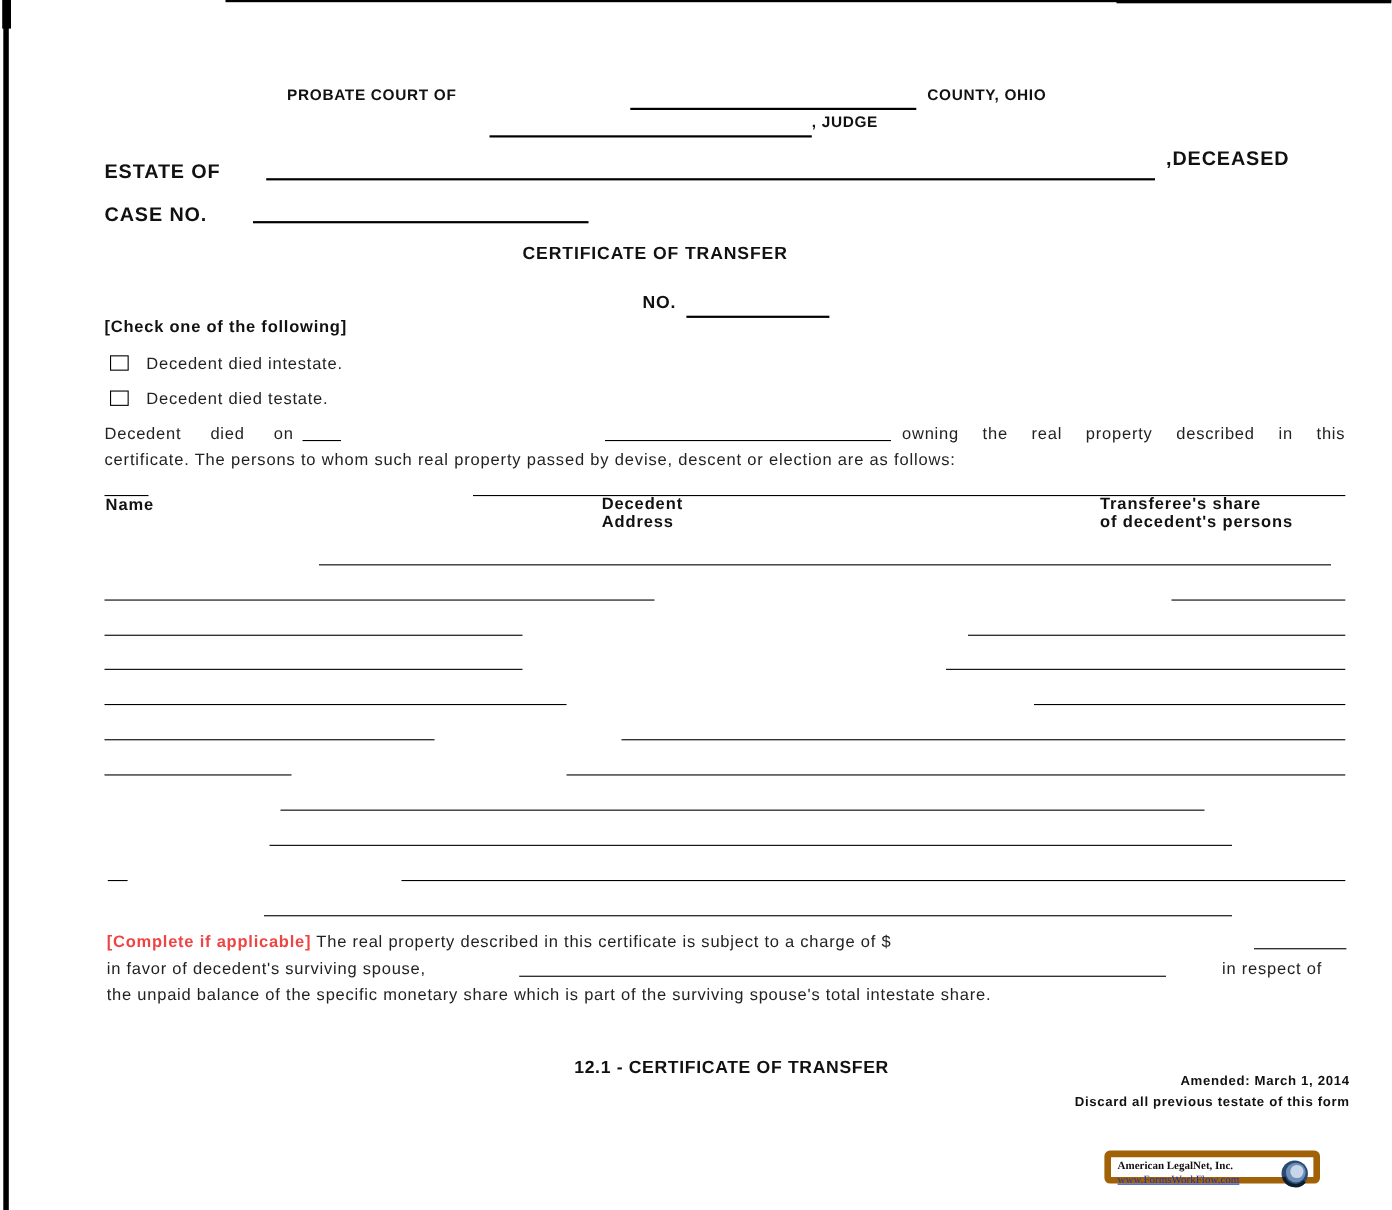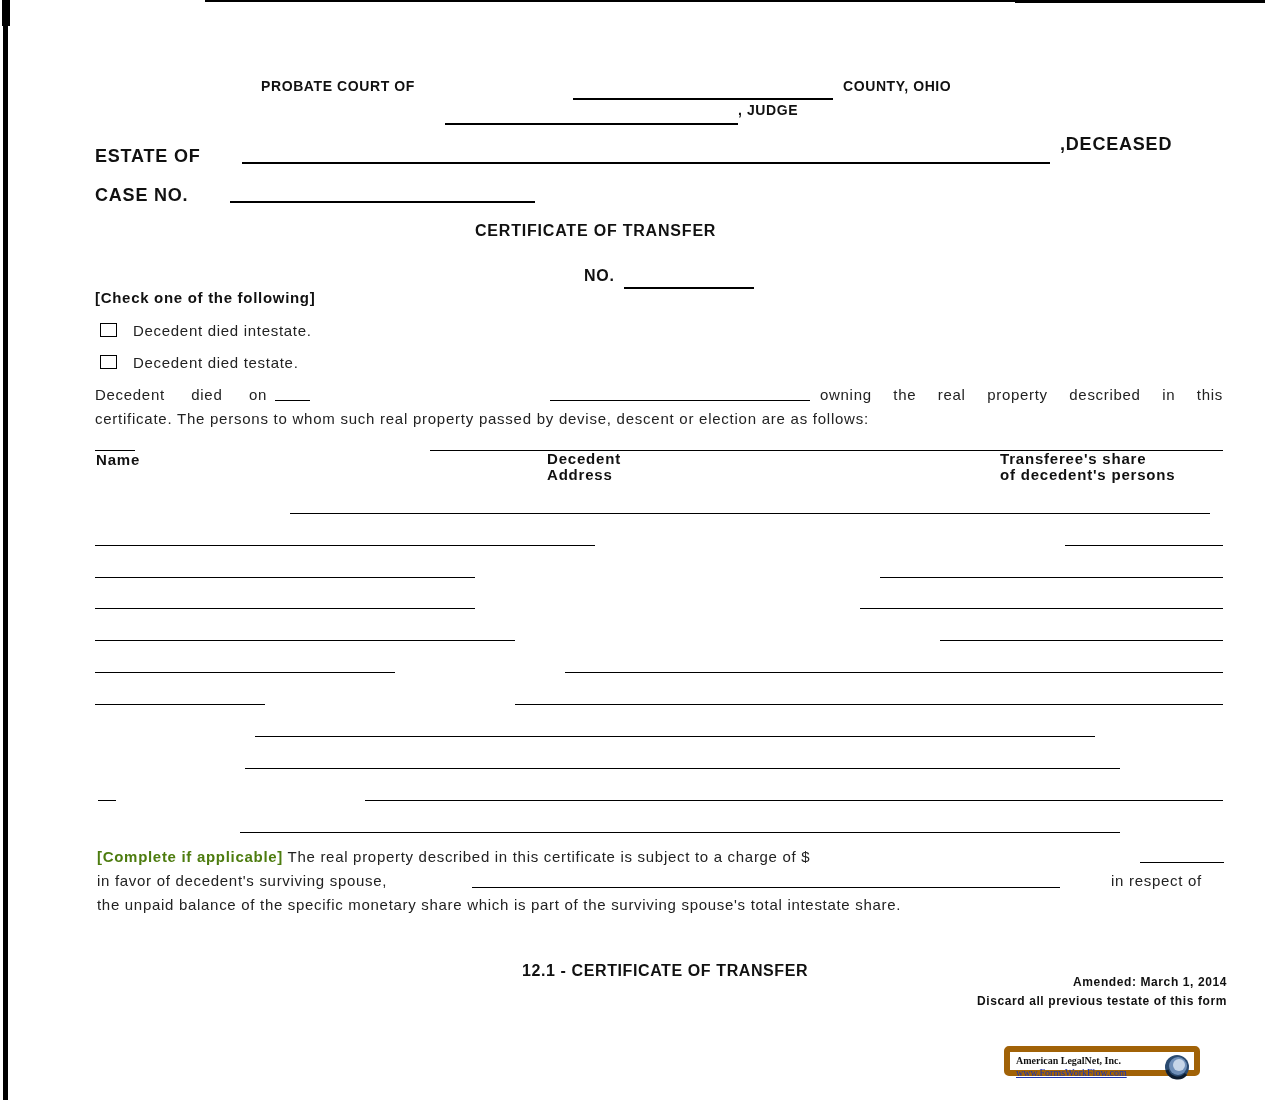--- a/index.html
+++ b/index.html
@@ -124,21 +124,21 @@
 <div class="rule" style="left:565px; top:672px; width:658px;"></div>
 <div class="rule" style="left:95px;  top:704px; width:170px;"></div>
 <div class="rule" style="left:515px; top:704px; width:708px;"></div>
 <div class="rule" style="left:255px; top:736px; width:840px;"></div>
 <div class="rule" style="left:245px; top:768px; width:875px;"></div>
 <div class="rule" style="left:98px;  top:800px; width:18px;"></div>
 <div class="rule" style="left:365px; top:800px; width:858px;"></div>
 <div class="rule" style="left:240px; top:832px; width:880px;"></div>
 
 <div class="abs body-text" style="left:97px; top:848px;">
-  <span class="bold" style="color:#4d7c0f;">[Complete if applicable]</span>
+  <span class="bold" style="color:#ef4444;">[Complete if applicable]</span>
   <span>The real property described in this certificate is subject to a charge of $</span>
 </div>
 <div class="rule" style="left:1140px; top:862px; width:84px;"></div>
 
 <div class="abs body-text" style="left:97px; top:872px;">in favor of decedent's surviving spouse,</div>
 <div class="rule" style="left:472px; top:887px; width:588px;"></div>
 <div class="abs body-text" style="left:1111px; top:872px;">in respect of</div>
 
 <div class="abs body-text" style="left:97px; top:896px;">the unpaid balance of the specific monetary share which is part of the surviving spouse's total intestate share.</div>
 

